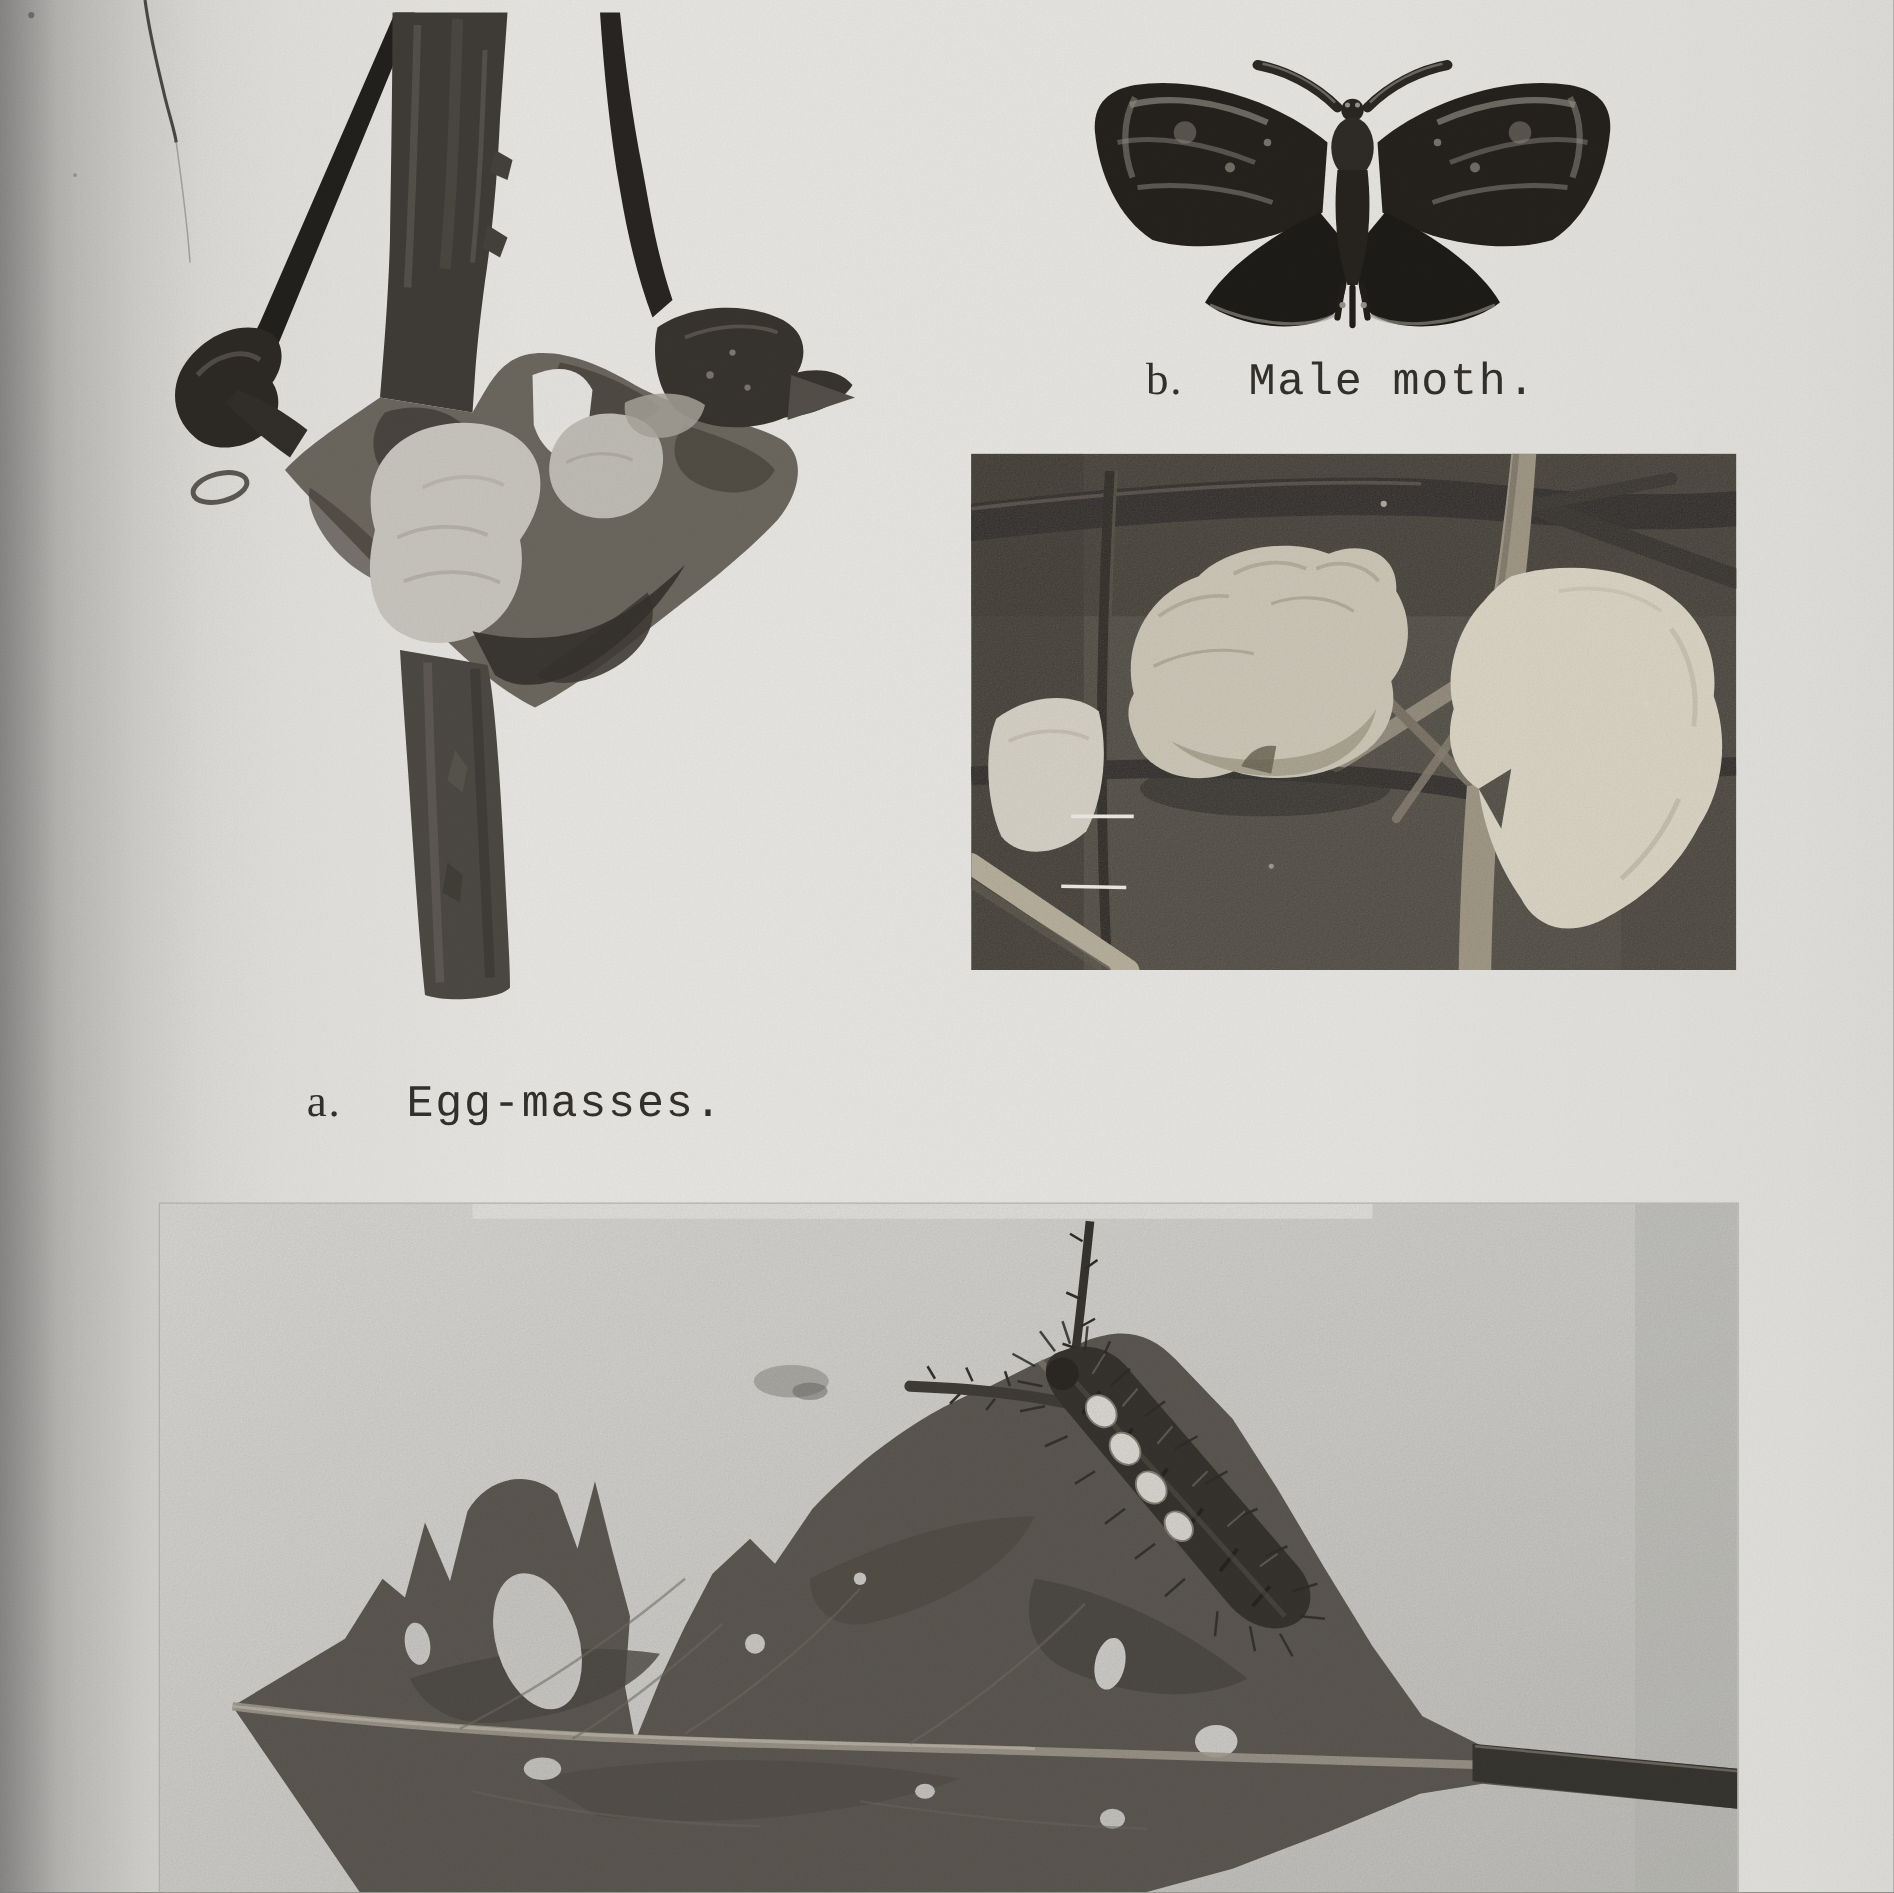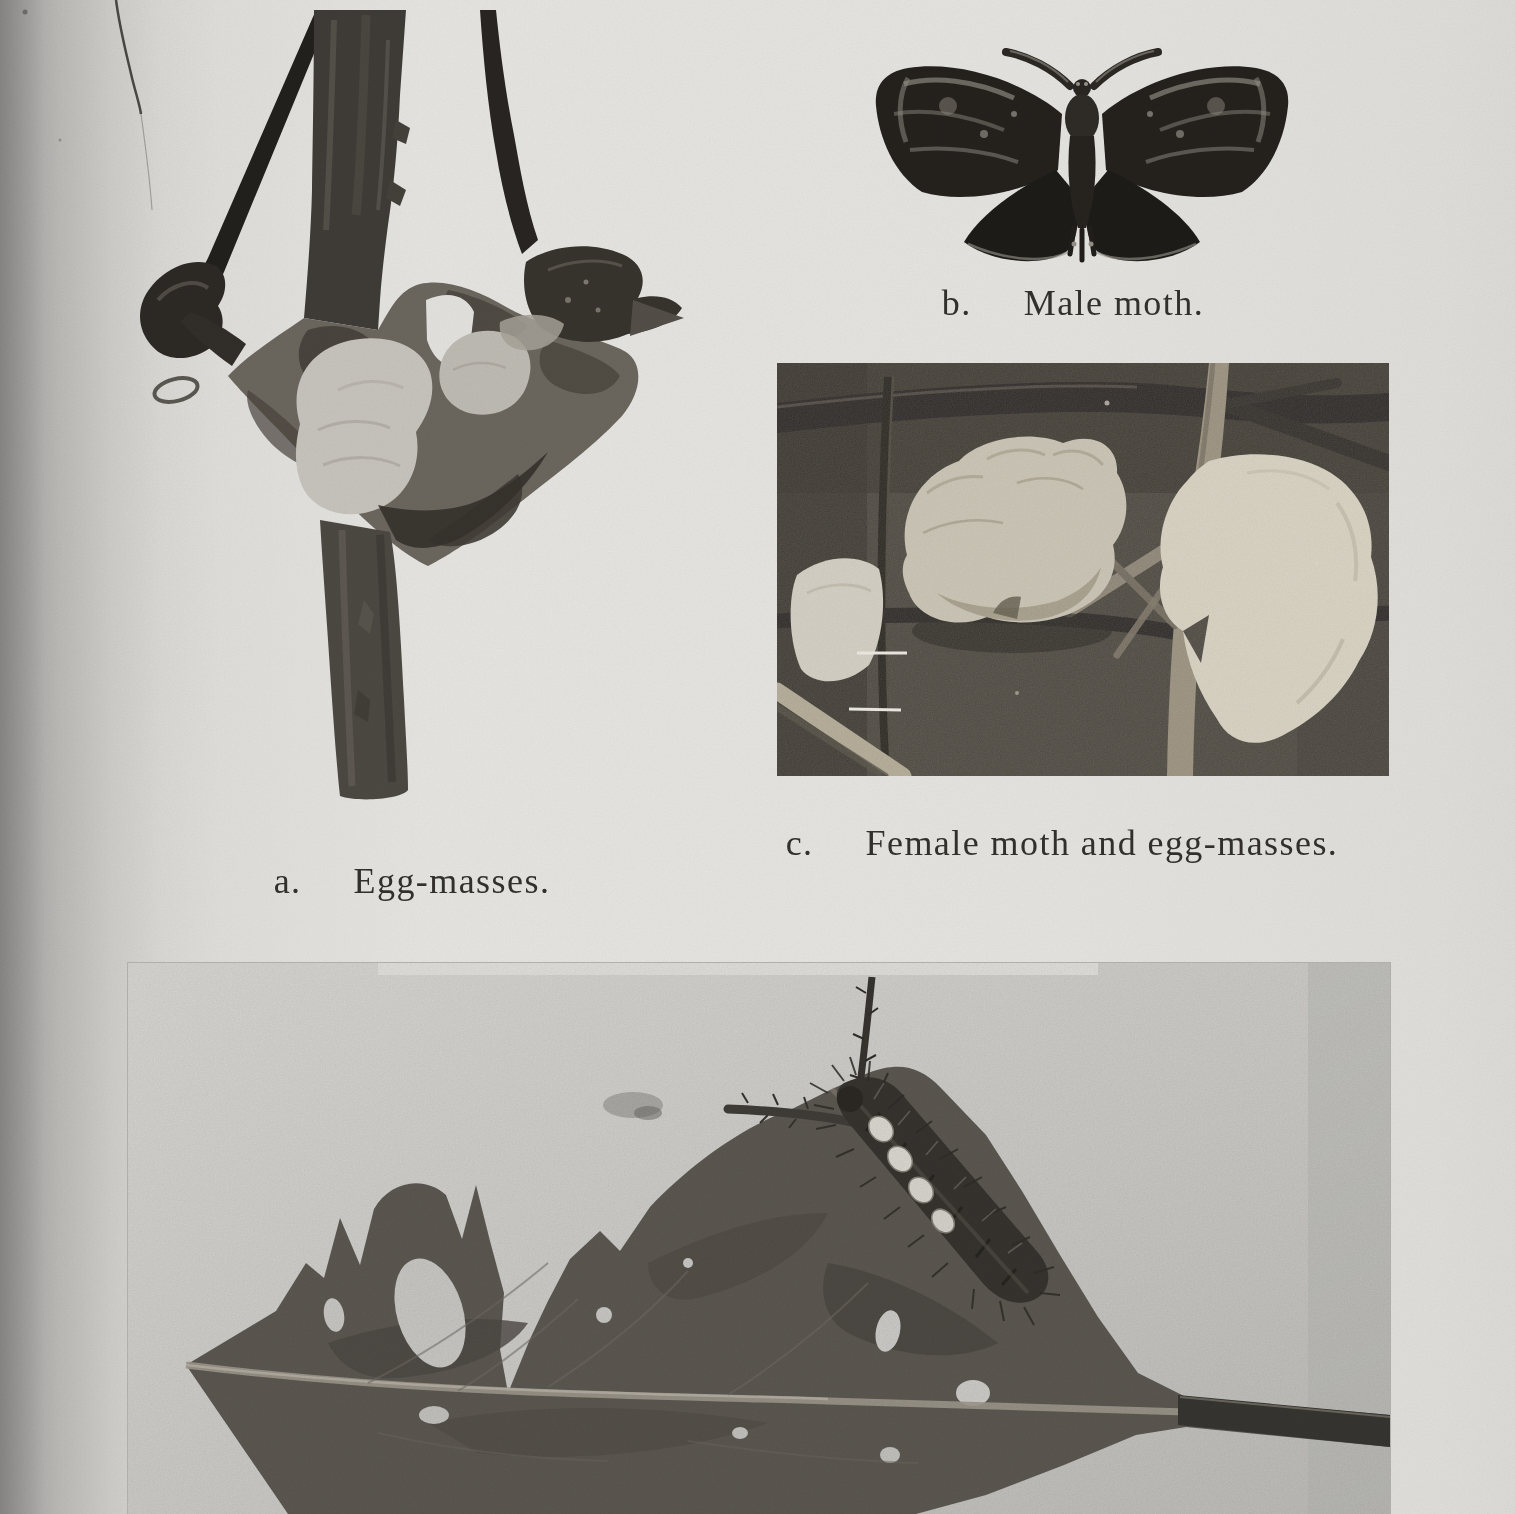--- a/index.html
+++ b/index.html
@@ -12,21 +12,21 @@
     position:absolute;left:0;top:0;width:220px;height:1514px;
     background:linear-gradient(90deg,rgba(85,85,83,.45) 0,rgba(120,120,118,.22) 45px,rgba(150,150,148,.10) 110px,rgba(0,0,0,0) 100%);
     pointer-events:none;
   }
   .photo{position:absolute;margin:0;padding:0;}
   .photo svg{display:block;width:100%;height:100%;}
   .caption{
     position:absolute;text-align:center;color:#35322e;
     font-size:36px;letter-spacing:.04em;white-space:nowrap;
   }
-  .caption .cap-text{margin-left:52px;}
+  .caption .cap-text{margin-left:52px;font-family:Liberation Mono, monospace;}
   .cap-a{left:110px;top:860px;width:604px;}
   .cap-b{left:855px;top:282px;width:436px;}
   .cap-c{left:742px;top:822px;width:640px;}
   .artifact{position:absolute;left:0;top:0;pointer-events:none;}
   .grain{position:absolute;left:0;top:0;width:1515px;height:1514px;pointer-events:none;opacity:.05;}
   .photo-d-frame{outline:1px solid #b8b7b3;}
 </style>
 </head>
 <body>
 
@@ -271,23 +271,20 @@
       <rect width="1262" height="551" filter="url(#grainD)" opacity="0.09"></rect>
     </svg>
   </figure>
 
   <div class="caption cap-a">
     <span>a.</span><span class="cap-text">Egg-masses.</span>
   </div>
   <div class="caption cap-b">
     <span>b.</span><span class="cap-text">Male moth.</span>
   </div>
-  <div class="caption cap-c">
-    <span>c.</span><span class="cap-text">Female moth and egg-masses.</span>
-  </div>
 
   <svg class="artifact" width="300" height="250">
     <path d="M116,0 C120,30 126,52 132,78 C136,94 140,106 141,114" stroke="#4a4a48" stroke-width="2.5" fill="none"></path>
     <path d="M141,114 C146,150 150,180 152,210" stroke="#8d8d8a" stroke-width="1.2" fill="none" opacity="0.7"></path>
     <circle cx="25" cy="12" r="2.5" fill="#6e6e6c"></circle>
     <circle cx="60" cy="140" r="1.5" fill="#8a8a88" opacity="0.8"></circle>
   </svg>
 
   <svg class="grain">
     <defs>

